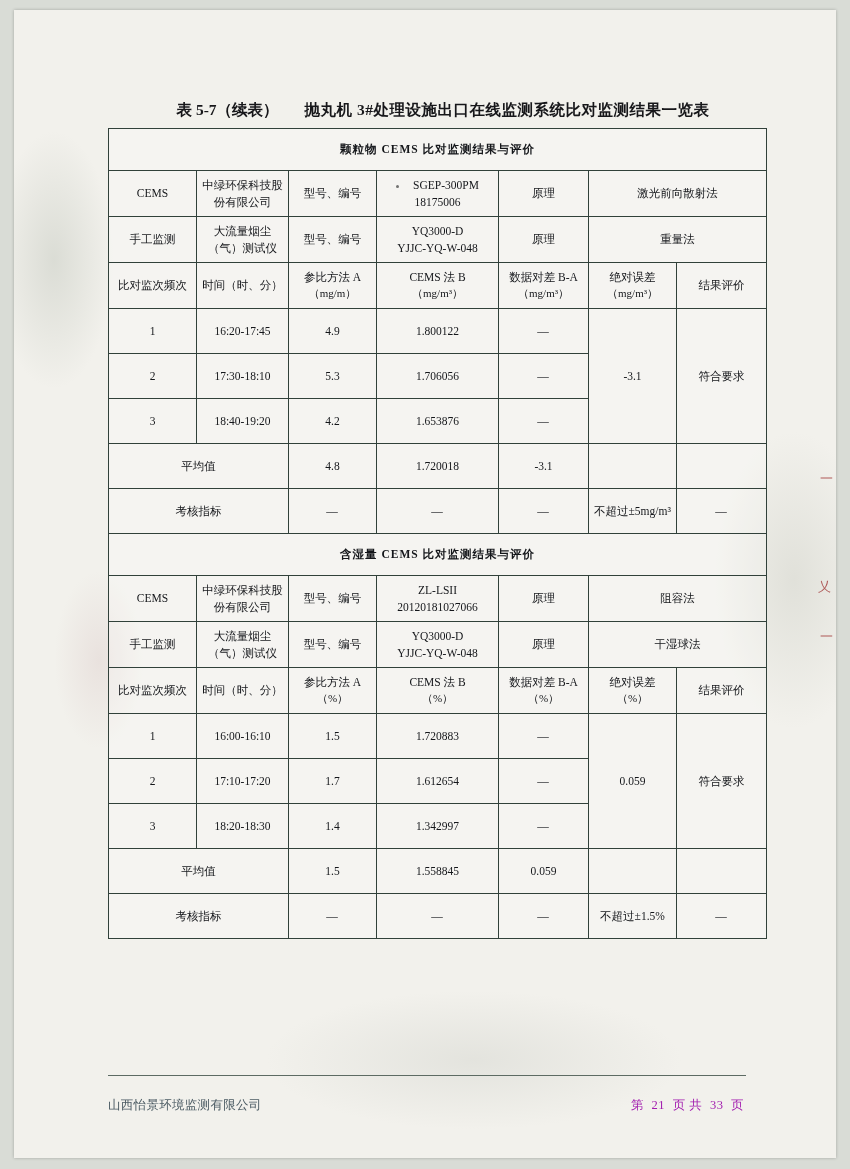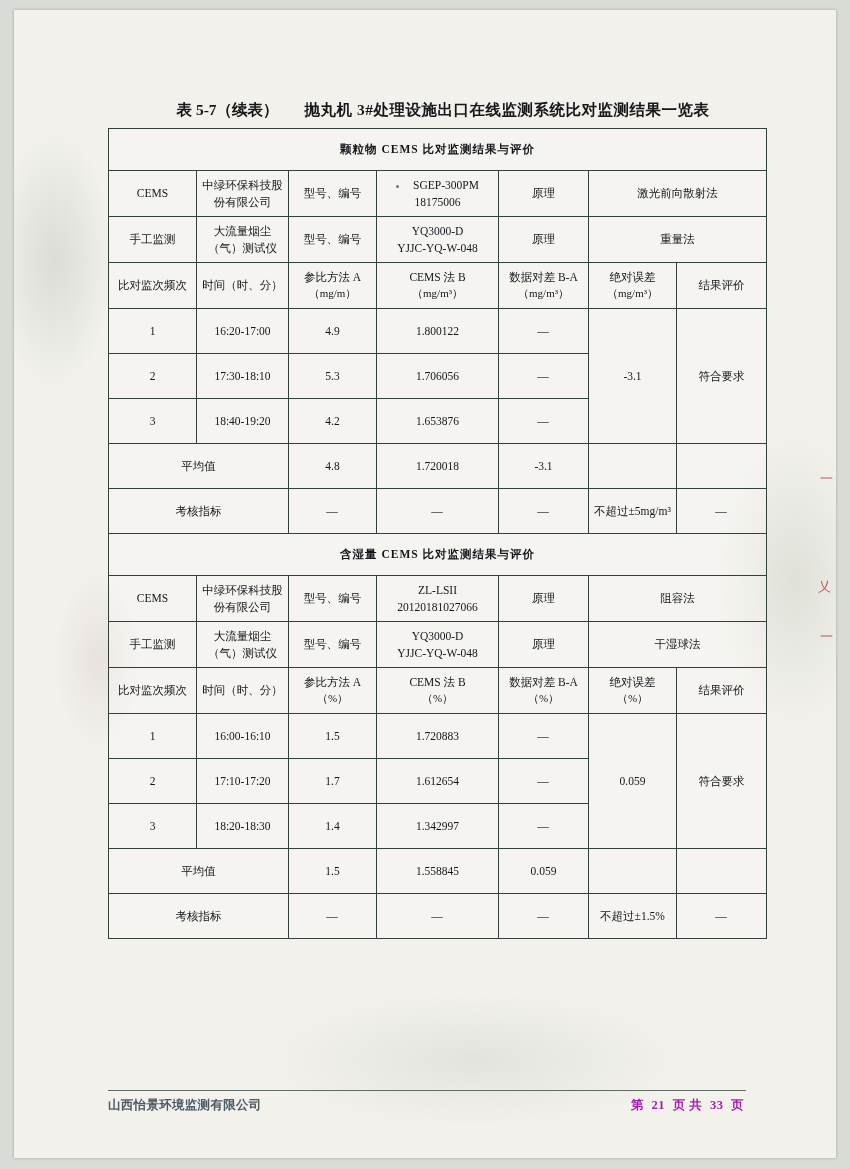--- a/index.html
+++ b/index.html
@@ -98,27 +98,26 @@
     margin-right: 14px;
     opacity: 0.7;
   }
 
   .footer {
     position: absolute;
     left: 94px;
     right: 90px;
     bottom: 44px;
     border-top: 1px solid #5d6b63;
-    padding-top: 6px;
+    padding-top: 21px;
     display: flex;
     justify-content: space-between;
     align-items: center;
     font-size: 12.5px;
     color: #2d3b44;
-    font-weight: bold;
   }
   .footer .company { color: #4b5b63; letter-spacing: 0.3px; }
   .footer .pageinfo { color: #a21caf; letter-spacing: 0.5px; }
   .footer .pageinfo span { margin: 0 2px; }
 </style>
 </head>
 <body>
 
 <div class="page">
 
@@ -189,21 +188,21 @@
         </td>
         <td class="tall unit two-line">
           <span>绝对误差</span><br>
           <span class="sm">（mg/m³）</span>
         </td>
         <td class="tall">结果评价</td>
       </tr>
 
       <tr>
         <td class="row">1</td>
-        <td class="row">16:20-17:00</td>
+        <td class="row">16:20-17:45</td>
         <td class="row">4.9</td>
         <td class="row">1.800122</td>
         <td class="row dash">—</td>
         <td class="row" rowspan="3">-3.1</td>
         <td class="row" rowspan="3">符合要求</td>
       </tr>
       <tr>
         <td class="row">2</td>
         <td class="row">17:30-18:10</td>
         <td class="row">5.3</td>

